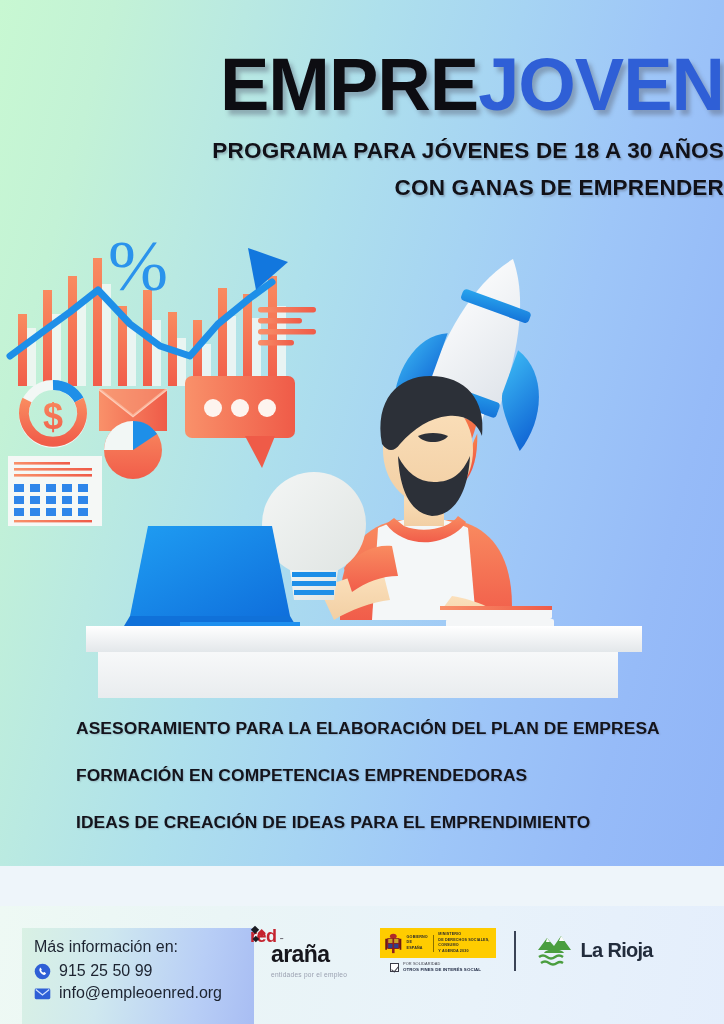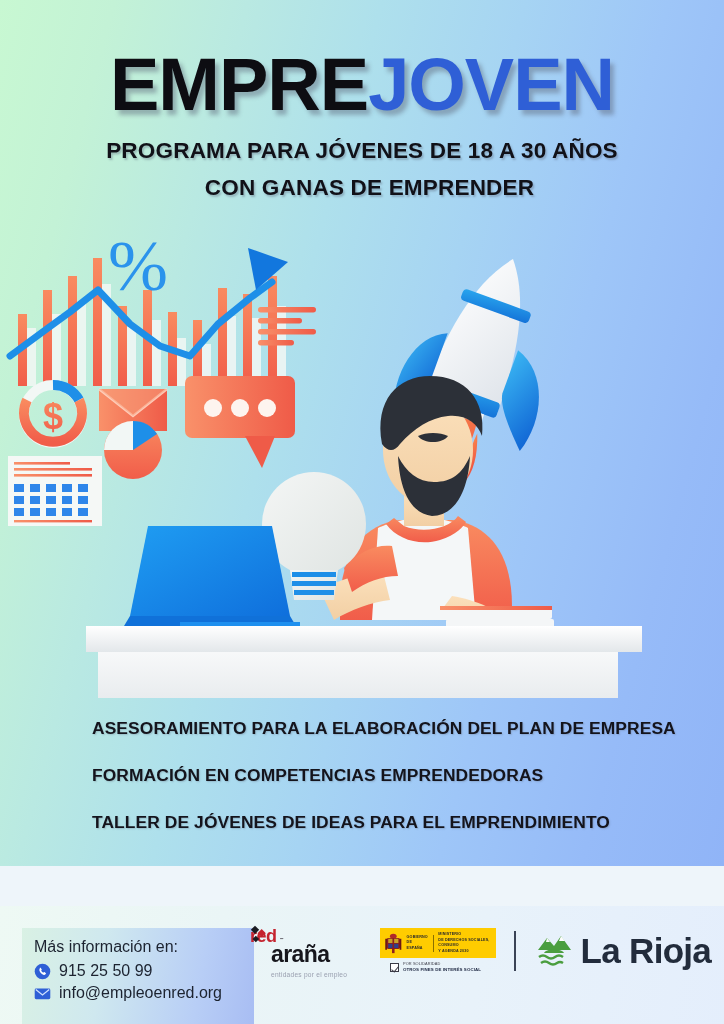--- a/index.html
+++ b/index.html
@@ -12,21 +12,21 @@
   }
 
   
   #poster {
     position:absolute; left:0; top:0; width:724px; height:866px;
     background:linear-gradient(105deg,#c8f8d2 0%, #c3f2d6 12%, #b9e9e2 26%, #aee0ec 40%, #a6d4f3 55%, #9ec6f8 70%, #96bbf8 85%, #90b4f7 100%);
     overflow:hidden;
   }
 
   
-  #title-wrap { position:absolute; top:48px; left:0; width:100%; text-align:center; }
+  #title-wrap { position:absolute; top:48px; left:0; width:100%; text-align:right; }
   #main-title {
     font-size:74px; font-weight:bold; letter-spacing:-1px; line-height:1;
     text-shadow:4px 5px 4px rgba(90,100,120,.45);
     white-space:nowrap;
   }
   #main-title .p1 { color:#0d0d12; }
   #main-title .p2 { color:#2f5fd6; }
   #subtitle1 {
     margin-top:16px; font-size:22.5px; font-weight:bold; color:#111118;
     letter-spacing:.2px; text-shadow:1.5px 2px 2px rgba(90,100,120,.38);
@@ -37,21 +37,21 @@
     letter-spacing:.2px; text-shadow:1.5px 2px 2px rgba(90,100,120,.38);
     white-space:nowrap;
     padding-left:15px;
   }
 
   
   #illustration { position:absolute; left:0; top:228px; width:724px; height:470px; }
   #illustration svg { display:block; }
 
   
-  #services { position:absolute; left:92px; top:718px; width:600px; }
+  #services { position:absolute; left:76px; top:718px; width:600px; }
   .service-line {
     font-size:17.4px; font-weight:bold; color:#14141c; letter-spacing:.1px;
     margin-bottom:26px; white-space:nowrap;
     text-shadow:1px 1.4px 1.6px rgba(90,100,120,.30);
   }
 
   
   #footer {
     position:absolute; left:0; top:906px; width:724px; height:158px;
     background:linear-gradient(100deg,#eef9f4 0%, #eaf5f6 30%, #e8f2fa 65%, #e4eefc 100%);
@@ -91,21 +91,21 @@
   #gob-check:after {
     content:""; position:absolute; left:2px; top:1px; width:3px; height:6px;
     border:solid #3a3a46; border-width:0 1px 1px 0; transform:rotate(40deg);
   }
   .gob-s1 { font-size:3.9px; color:#3a3a46; line-height:1.5; letter-spacing:.1px; }
   .gob-s2 { font-size:4.4px; font-weight:bold; color:#1b2540; line-height:1.5; letter-spacing:.1px; }
 
   #divider { width:1.6px; height:40px; background:#3a4356; margin:0 18px; }
 
   #rioja { display:flex; align-items:center; }
-  #rioja-text { font-size:35px; font-weight:bold; color:#222c3c; letter-spacing:-.7px; margin-left:7px; }
+  #rioja-text { font-size:20px; font-weight:bold; color:#222c3c; letter-spacing:-.7px; margin-left:7px; }
 </style>
 </head>
 <body>
 
 <div id="poster">
 
   <div id="title-wrap">
     <div id="main-title"><span class="p1">EMPRE</span><span class="p2">JOVEN</span></div>
     <div id="subtitle1">PROGRAMA PARA JÓVENES DE 18 A 30 AÑOS</div>
     <div id="subtitle2">CON GANAS DE  EMPRENDER</div>
@@ -306,21 +306,21 @@
         <rect x="86" y="398" width="556" height="26" fill="url(#gDesk)"></rect>
         <rect x="98" y="424" width="520" height="62" fill="#e5e9ec"></rect>
         <rect x="98" y="424" width="520" height="62" fill="url(#gDesk)" opacity=".7"></rect>
       </g>
     </svg>
   </div>
 
   <div id="services">
     <div class="service-line">ASESORAMIENTO PARA LA ELABORACIÓN DEL PLAN DE EMPRESA</div>
     <div class="service-line">FORMACIÓN EN COMPETENCIAS EMPRENDEDORAS</div>
-    <div class="service-line">TALLER DE JÓVENES DE IDEAS PARA EL EMPRENDIMIENTO</div>
+    <div class="service-line">IDEAS DE CREACIÓN DE IDEAS PARA EL EMPRENDIMIENTO</div>
   </div>
 </div>
 
 <div id="footer">
 
   <div id="contact-box">
     <div id="contact-title">Más información en:</div>
 
     <div class="contact-row">
       <svg class="ico" viewBox="0 0 24 24">

